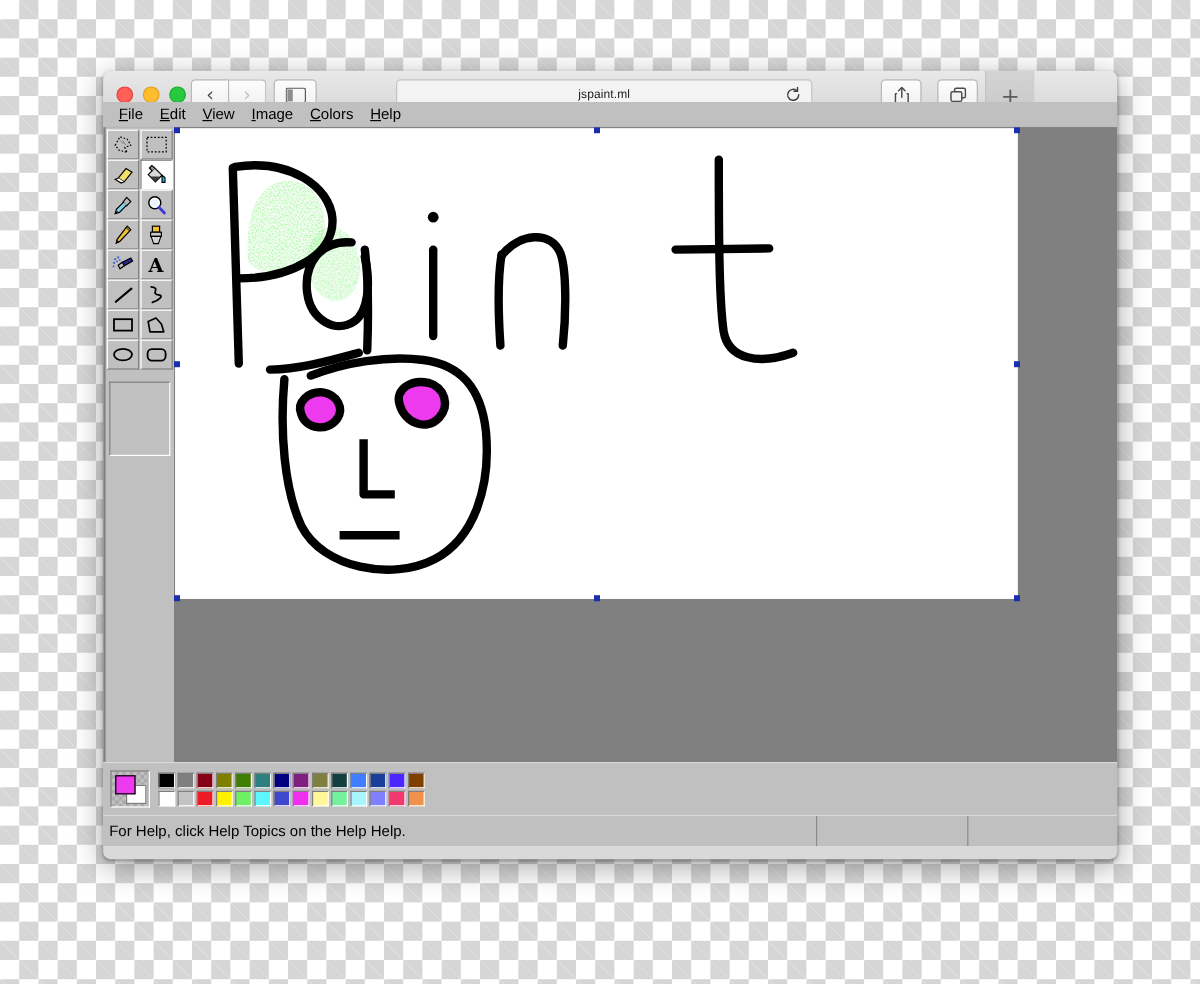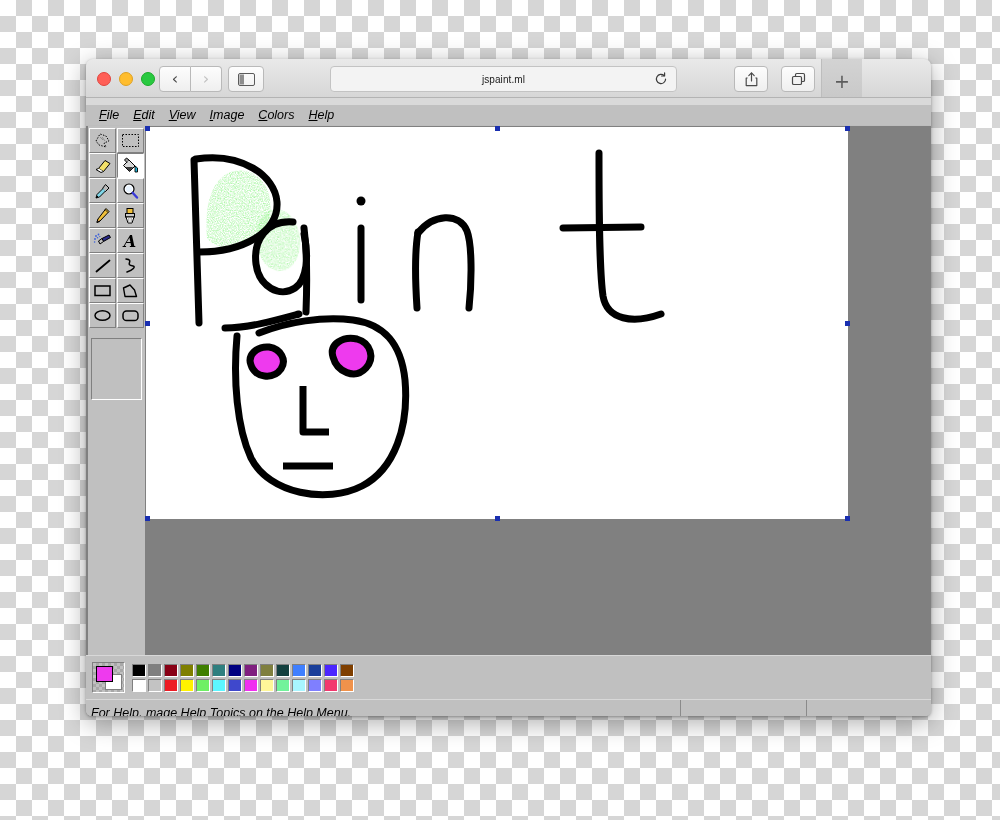--- a/index.html
+++ b/index.html
@@ -95,25 +95,24 @@
     width: 41px; height: 38px;
     background: linear-gradient(to bottom,#d3d3d3,#c9c9c9);
     border-left: 1px solid #bdbdbd;
     display: flex; align-items: center; justify-content: center;
     font-size: 19px; color: #5c5c5c; font-family: "DejaVu Sans", sans-serif;
     padding-top: 6px; box-sizing: border-box;
   }
 
   
   #page {
-    position: absolute; left: 0; top: 46px;
+    position: absolute; left: 0; top: 26px;
     width: 845px; height: 619px;
     background: #c0c0c0;
     font-family: "Liberation Sans", sans-serif;
-    font-style: italic;
   }
 
   
   #menubar {
     height: 20px;
     background: #c0c0c0;
     display: flex; align-items: center;
     padding-left: 6px;
     border-bottom: 1px solid #bdbdbd;
   }
@@ -637,19 +636,19 @@
           <div class="swatch-cell" style="grid-area: 1 / 14;">
             <div class="swatch" style="background: rgb(127, 63, 0);"></div>
           </div>
           <div class="swatch-cell" style="grid-area: 2 / 14;">
             <div class="swatch" style="background: rgb(240, 146, 75);"></div>
           </div>
         </div>
     </div>
 
     <div id="statusbar">
-      <div id="status-main">For Help, mage Help Topics on the Help Menu.</div>
+      <div id="status-main">For Help, click Help Topics on the Help Help.</div>
       <div class="status-pane"></div>
       <div class="status-pane last"></div>
     </div>
 
   </div>
 </div>
 
 </body></html>

